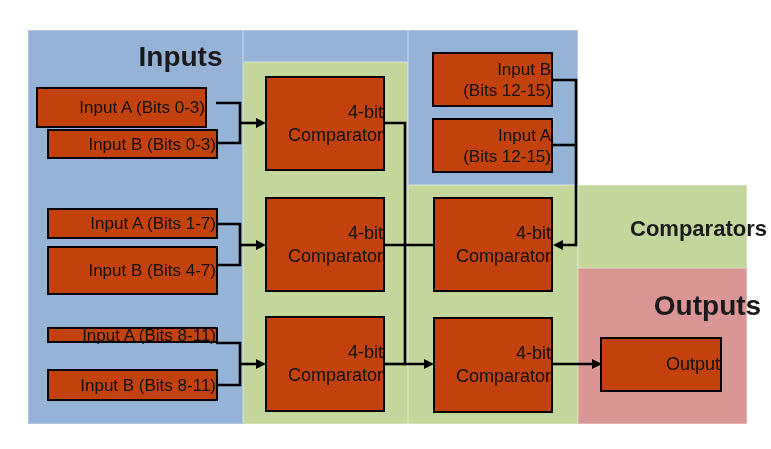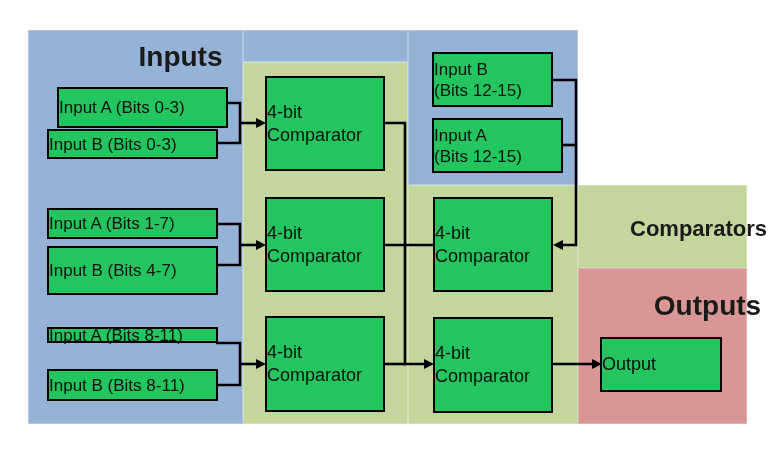--- a/index.html
+++ b/index.html
@@ -19,25 +19,25 @@
   }
   .region{position:absolute;z-index:1;box-shadow:inset 0 0 0 1px rgba(255,255,255,.28);}
   .region.blue{background:var(--blue);}
   .region.green{background:var(--green);}
   .region.red{background:var(--red);}
 
   #connector-layer{position:absolute;left:0;top:0;z-index:2;pointer-events:none;}
 
   .box{
     position:absolute;z-index:3;
-    background:#22c55e;
+    background:#c2410c;
     border:2.5px solid var(--line);
     box-sizing:border-box;
     display:flex;flex-direction:column;
-    align-items:flex-start;justify-content:center;
+    align-items:flex-end;justify-content:center;
     text-align:center;
     font-size:17px;line-height:21px;
     white-space:nowrap;
   }
   .box.comp{font-size:18px;line-height:23px;}
   .box.out{font-size:18px;}
 
   .region-label{
     position:absolute;z-index:3;
     font-weight:bold;text-align:center;
@@ -77,21 +77,21 @@
       <polygon points="434,364 424,369 424,359" fill="#000000"></polygon>
       <polyline points="383,123 405,123 405,364 424,364" fill="none" stroke="#000000" stroke-width="2.6"></polyline>
       <polygon points="602,364 592,369 592,359" fill="#000000"></polygon>
       <polyline points="551,364 592,364" fill="none" stroke="#000000" stroke-width="2.6"></polyline>
     </svg>
 
   <div class="region-label big" style="left:28px;top:40px;width:215px">Inputs</div>
   <div class="region-label mid" style="left:578px;top:216px;width:169px">Comparators</div>
   <div class="region-label big" style="left:578px;top:289px;width:169px">Outputs</div>
 
-  <div class="box" style="left:57px;top:87px;width:171px;height:41px">
+  <div class="box" style="left:36px;top:87px;width:171px;height:41px">
       <span>Input A (Bits 0-3)</span>
     </div>
   <div class="box" style="left:47px;top:129px;width:171px;height:30px">
       <span>Input B (Bits 0-3)</span>
     </div>
   <div class="box" style="left:47px;top:208px;width:171px;height:31px">
       <span>Input A (Bits 1-7)</span>
     </div>
   <div class="box" style="left:47px;top:246px;width:171px;height:49px">
       <span>Input B (Bits 4-7)</span>
@@ -100,21 +100,21 @@
       <span>Input A (Bits 8-11)</span>
     </div>
   <div class="box" style="left:47px;top:369px;width:171px;height:32px">
       <span>Input B (Bits 8-11)</span>
     </div>
 
   <div class="box" style="left:432px;top:52px;width:121px;height:55px">
     <span>Input B</span>
     <span>(Bits 12-15)</span>
   </div>
-  <div class="box" style="left:432px;top:118px;width:131px;height:55px">
+  <div class="box" style="left:432px;top:118px;width:121px;height:55px">
     <span>Input A</span>
     <span>(Bits 12-15)</span>
   </div>
 
   <div class="box comp" style="left:265px;top:76px;width:120px;height:95px">
     <span>4-bit</span>
     <span>Comparator</span>
   </div>
   <div class="box comp" style="left:265px;top:197px;width:120px;height:95px">
     <span>4-bit</span>

